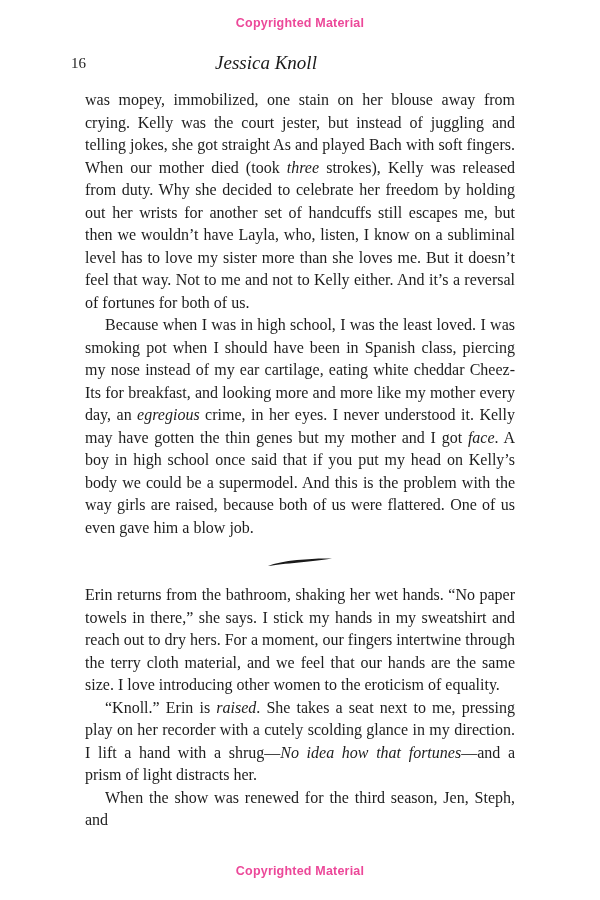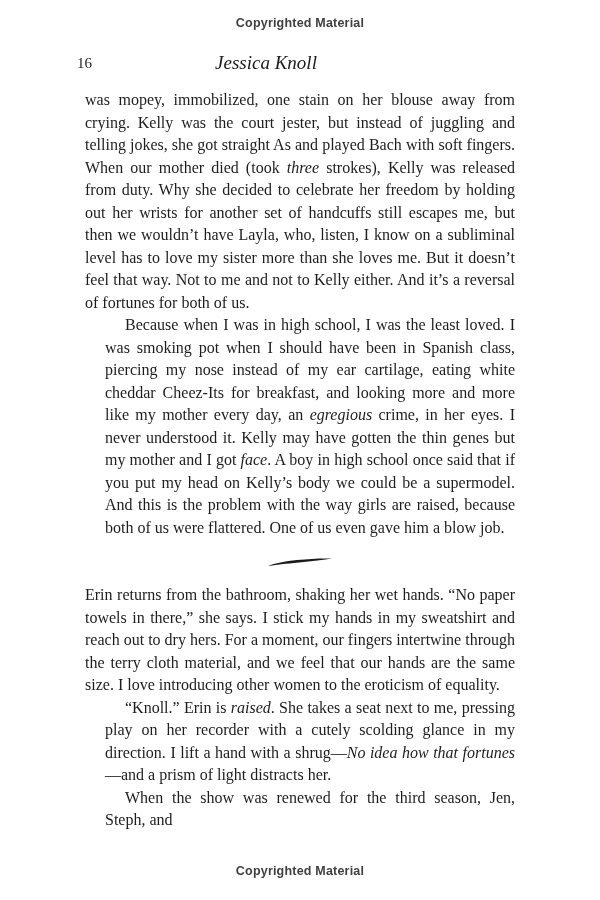--- a/index.html
+++ b/index.html
@@ -13,27 +13,27 @@
   }
   .copyright {
     position: absolute;
     left: 0;
     width: 600px;
     text-align: center;
     font-family: "Liberation Sans", sans-serif;
     font-weight: bold;
     font-size: 12.5px;
     letter-spacing: 0.2px;
-    color: #404040;
+    color: #ec4899;
   }
   .copyright.top { top: 16px; }
   .copyright.bottom { top: 864px; }
   .page-number {
     position: absolute;
-    left: 77px;
+    left: 71px;
     top: 55px;
     font-size: 15px;
     color: #1e1e1e;
   }
   .running-header {
     position: absolute;
     left: 0;
     top: 52px;
     width: 532px;
     text-align: center;
@@ -45,21 +45,21 @@
     position: absolute;
     left: 85px;
     top: 89px;
     width: 430px;
     font-size: 16px;
     line-height: 22.5px;
     color: #1d1d1d;
     text-align: justify;
   }
   .para { margin: 0; }
-  .para.indent { text-indent: 20px; margin-left: 20px; }
+  .para.indent { text-indent: 20px; }
   .para em { }
   .divider-row {
     height: 45px;
     display: flex;
     align-items: center;
     justify-content: center;
   }
   .divider-row svg { display: block; }
 </style>
 </head>

